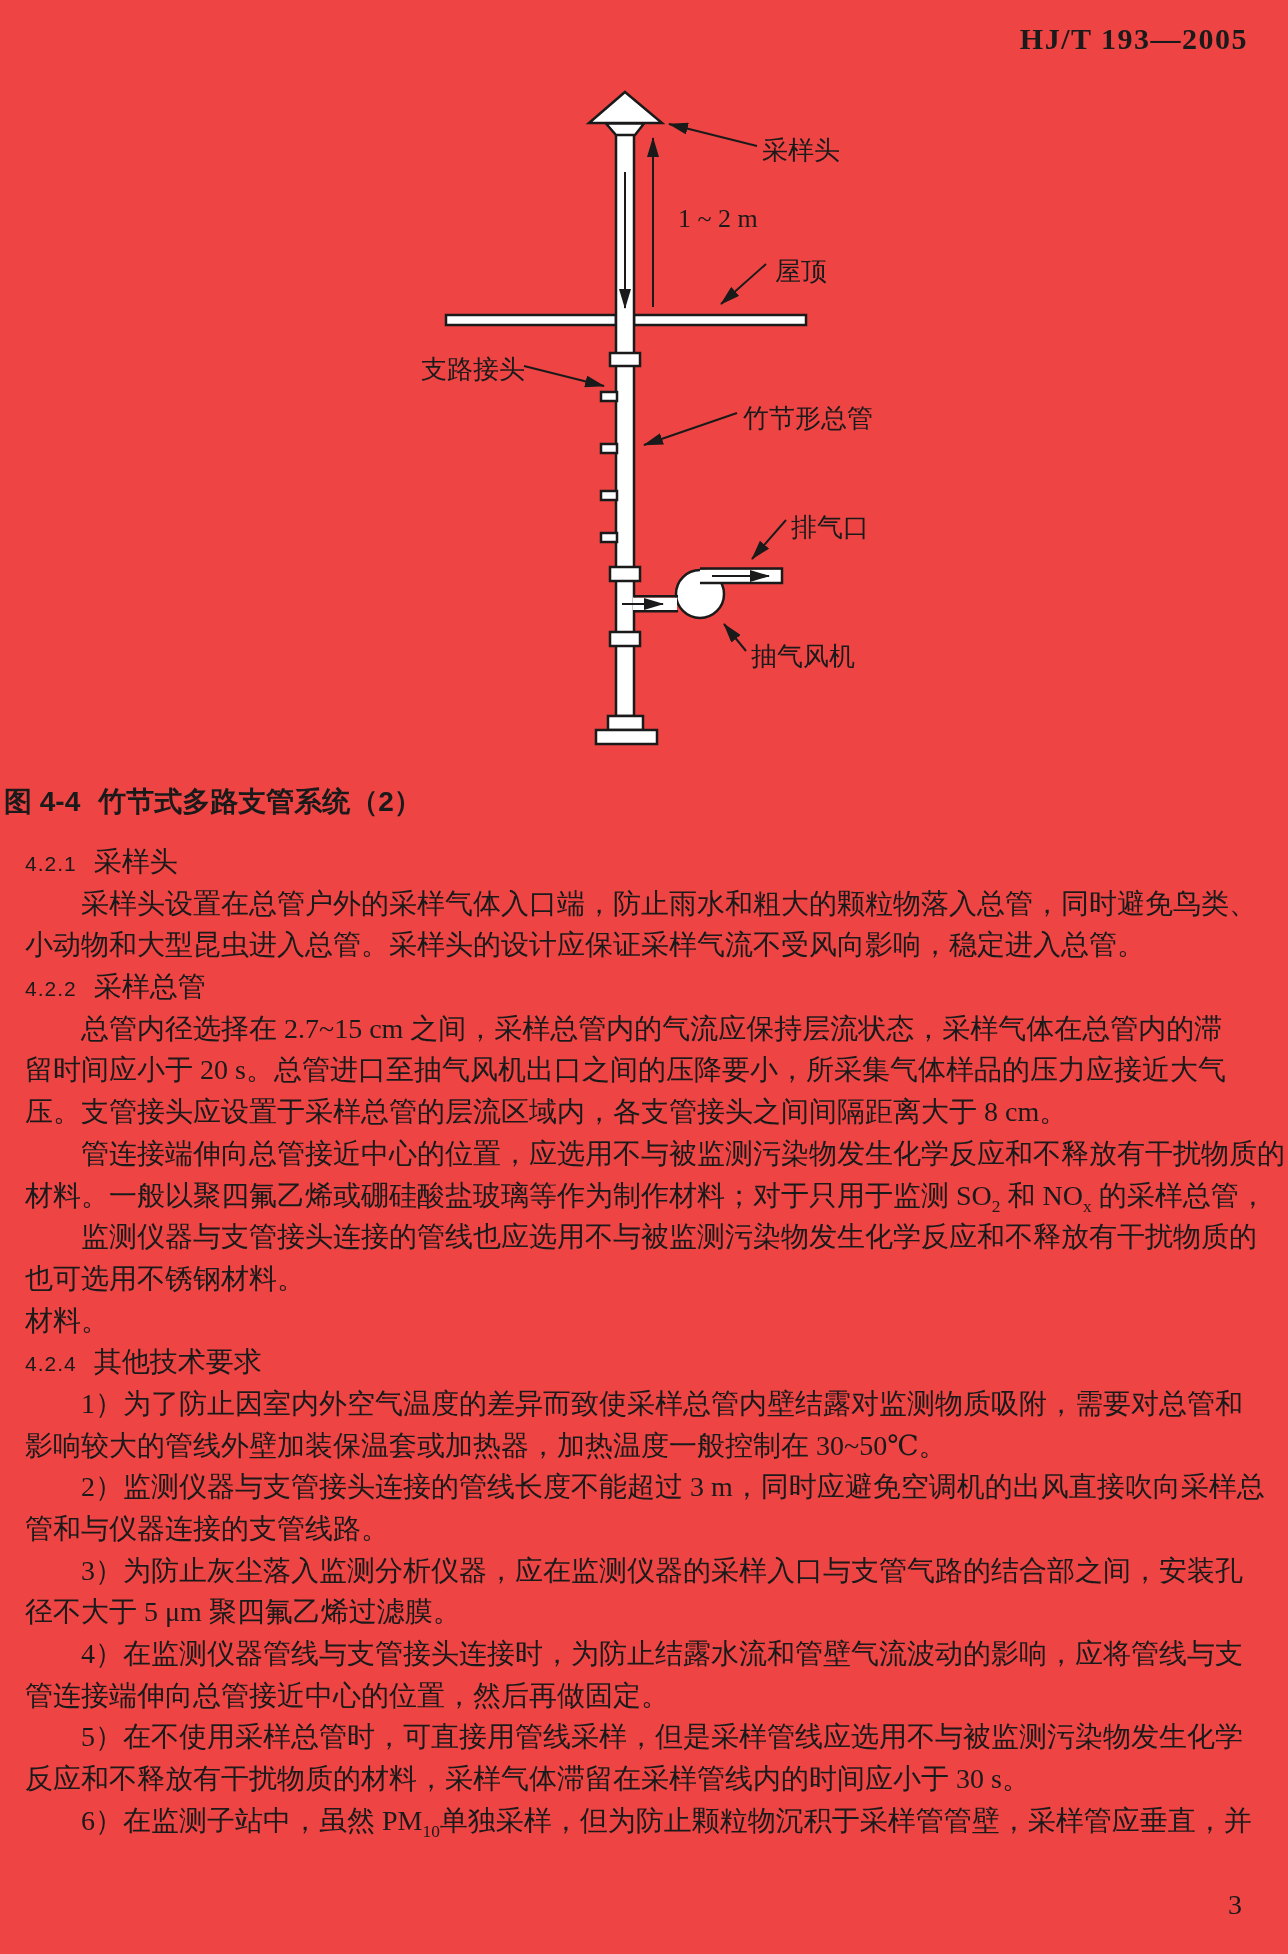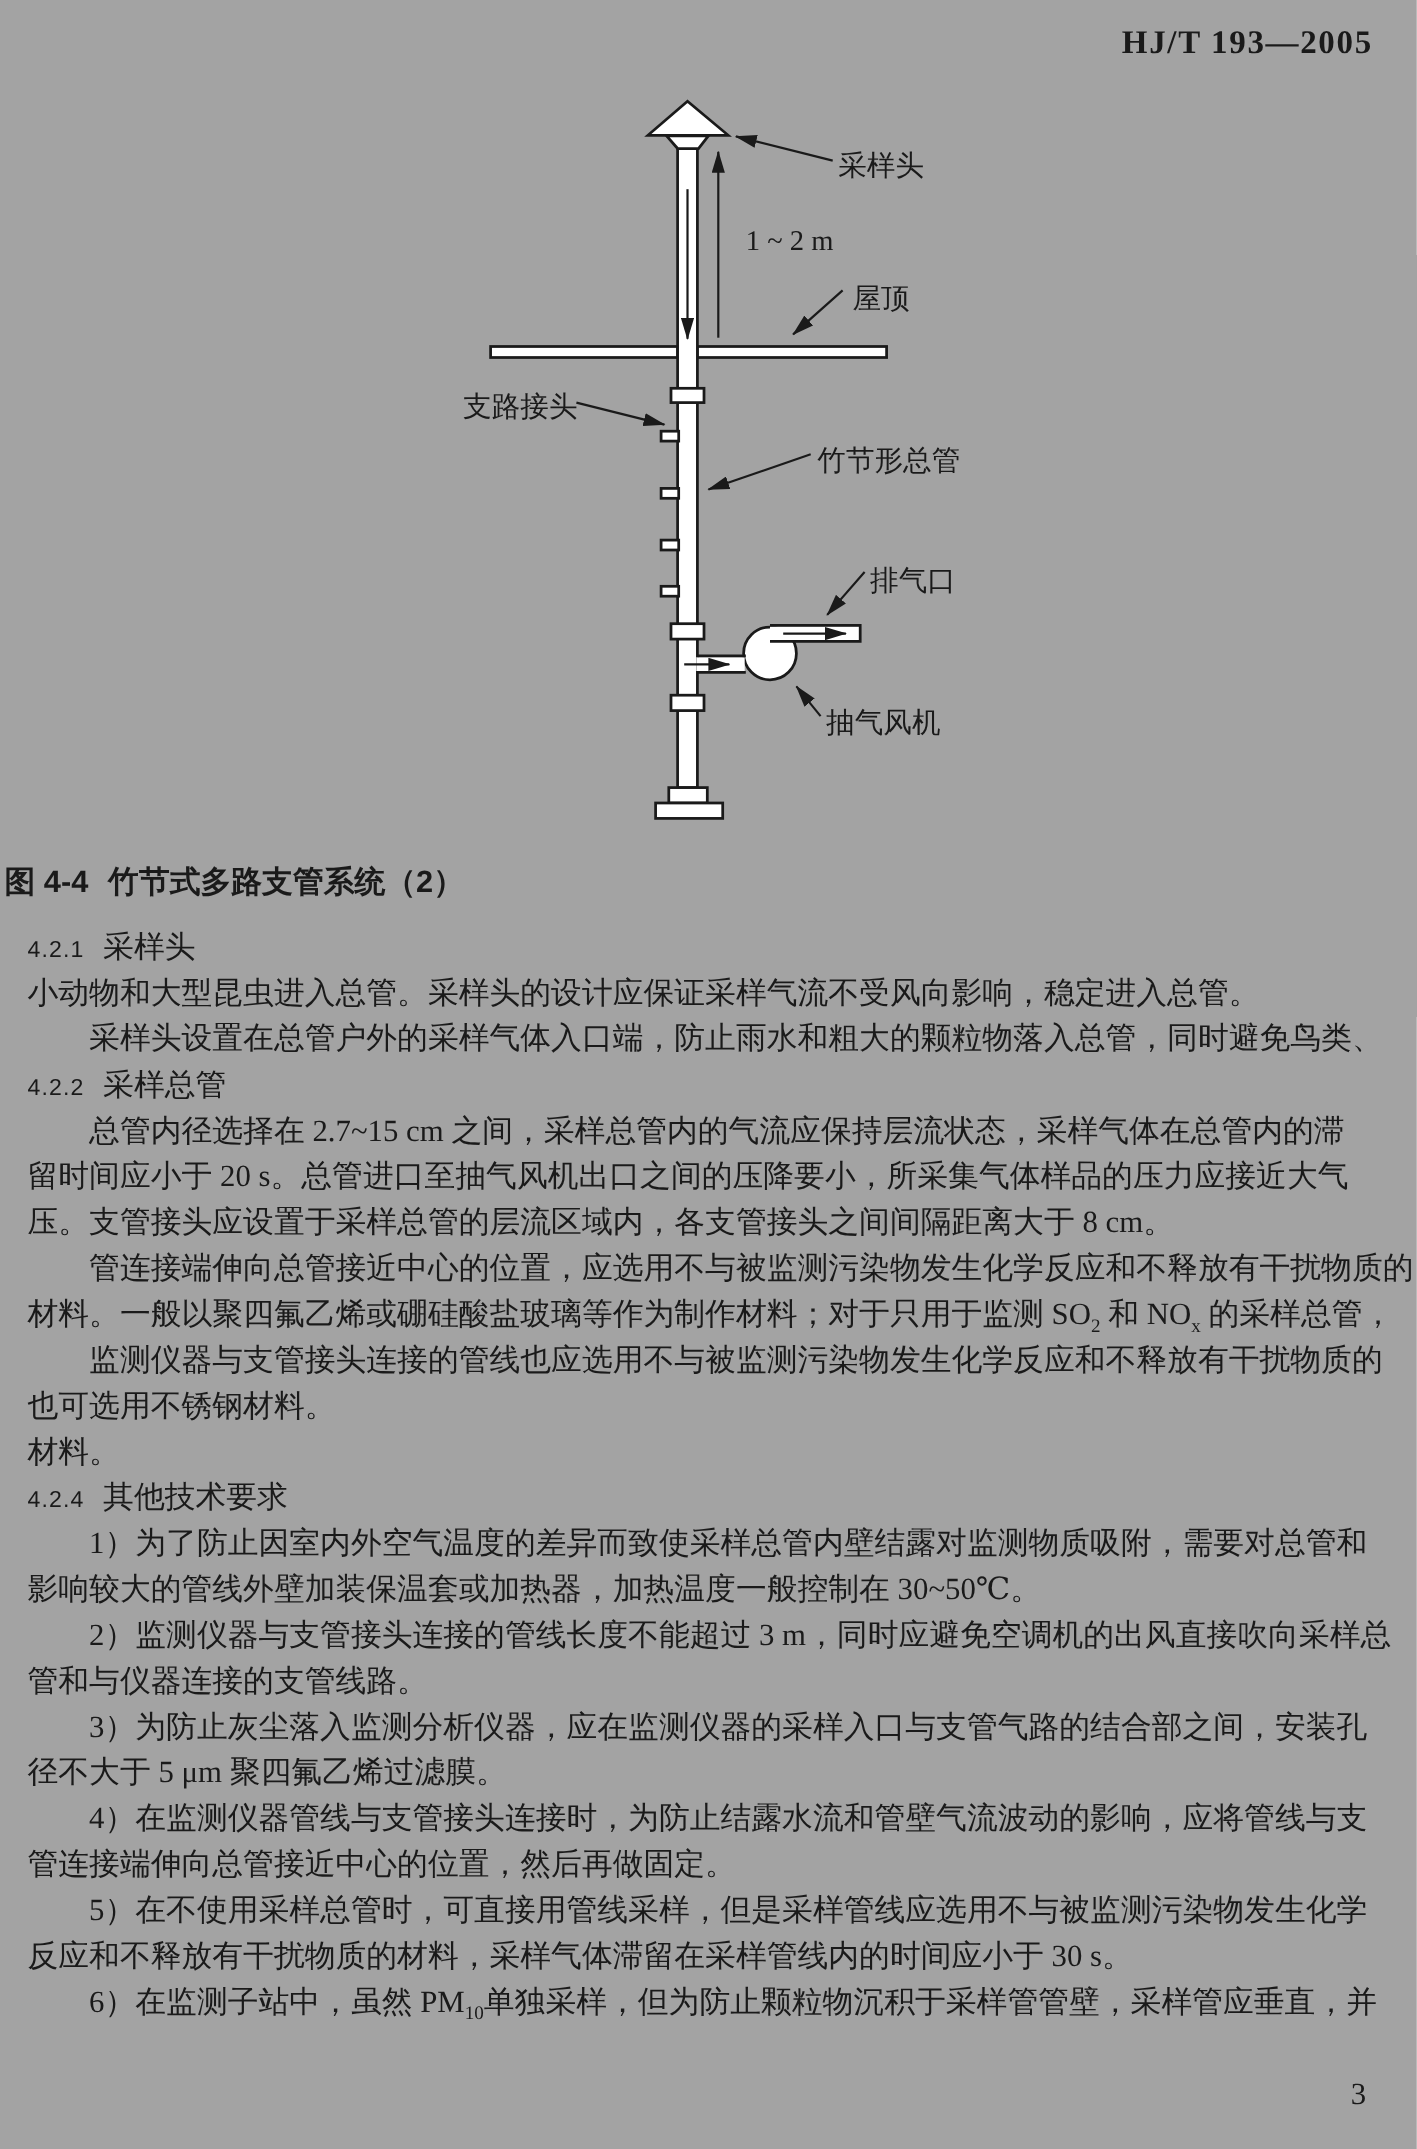--- a/index.html
+++ b/index.html
@@ -1,17 +1,17 @@
 <!DOCTYPE html>
 <html><head>
 <meta charset="utf-8">
 <style>
   html,body { margin:0; padding:0; background:#e8e8e8; }
   .page {
-    position:relative; width:1288px; height:1954px; background:#a3a3a3;
+    position:relative; width:1288px; height:1954px; background:#ef4444;
     font-family:"Liberation Serif","DejaVu Serif",serif; color:#1a1a1a;
     overflow:hidden; margin:0 auto;
   }
   .doc-header {
     position:absolute; top:22px; right:40px;
     font-size:30px; font-weight:bold; letter-spacing:1.5px;
   }
   .diagram { position:absolute; left:380px; top:70px; }
   .diagram text {
     font-family:"Liberation Serif","DejaVu Serif",serif;
@@ -97,22 +97,22 @@
     <text x="791" y="536">排气口</text>
     <text x="751" y="665">抽气风机</text>
   </svg>
 
   <div class="figure-caption">
     <span class="cap-num">图 4-4</span><span>竹节式多路支管系统（2）</span>
   </div>
 
   <div class="body-text">
       <div class="line heading"><span class="hnum">4.2.1</span><span class="htitle">采样头</span></div>
+      <div class="line pi">采样头设置在总管户外的采样气体入口端，防止雨水和粗大的颗粒物落入总管，同时避免鸟类、</div>
       <div class="line p">小动物和大型昆虫进入总管。采样头的设计应保证采样气流不受风向影响，稳定进入总管。</div>
-      <div class="line pi">采样头设置在总管户外的采样气体入口端，防止雨水和粗大的颗粒物落入总管，同时避免鸟类、</div>
       <div class="line heading"><span class="hnum">4.2.2</span><span class="htitle">采样总管</span></div>
       <div class="line pi">总管内径选择在 2.7~15 cm 之间，采样总管内的气流应保持层流状态，采样气体在总管内的滞</div>
       <div class="line p">留时间应小于 20 s。总管进口至抽气风机出口之间的压降要小，所采集气体样品的压力应接近大气</div>
       <div class="line p">压。支管接头应设置于采样总管的层流区域内，各支管接头之间间隔距离大于 8 cm。</div>
       <div class="line pi">管连接端伸向总管接近中心的位置，应选用不与被监测污染物发生化学反应和不释放有干扰物质的</div>
       <div class="line p">材料。一般以聚四氟乙烯或硼硅酸盐玻璃等作为制作材料；对于只用于监测 SO<sub>2</sub> 和 NO<sub>x</sub> 的采样总管，</div>
       <div class="line pi">监测仪器与支管接头连接的管线也应选用不与被监测污染物发生化学反应和不释放有干扰物质的</div>
       <div class="line p">也可选用不锈钢材料。</div>
       <div class="line p">材料。</div>
       <div class="line heading"><span class="hnum">4.2.4</span><span class="htitle">其他技术要求</span></div>

